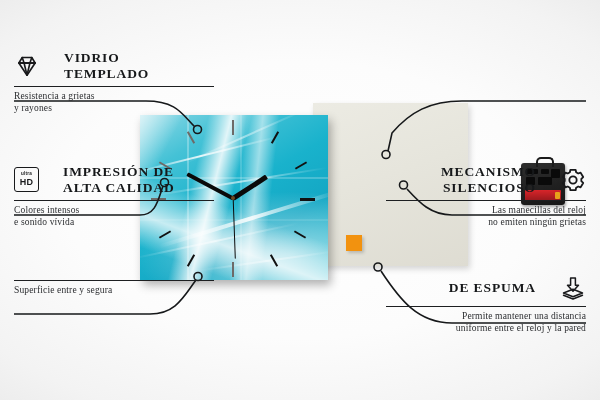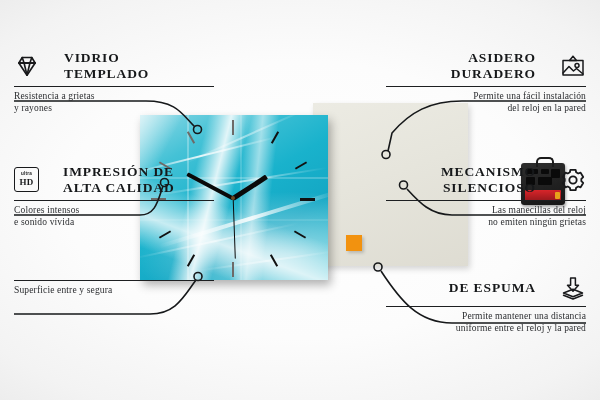--- a/index.html
+++ b/index.html
@@ -66,21 +66,21 @@
   .feat-sub{
     font-family:"Liberation Serif", serif;font-size:9.5px;color:#2b2d30;
     line-height:11.5px;letter-spacing:.15px;
   }
   .ico{width:26px;height:26px;flex:0 0 26px;display:block;}
   .hdbox{
     width:23px;height:23px;flex:0 0 23px;border:1.6px solid #18191b;border-radius:3px;
     display:flex;flex-direction:column;align-items:center;justify-content:center;line-height:1;
   }
   .hd-top{font-family:"Liberation Sans",sans-serif;font-size:4.6px;font-weight:700;letter-spacing:.2px;color:#18191b;}
-  .hd-bot{font-family:Liberation Serif, serif;font-size:9px;font-weight:700;letter-spacing:.2px;color:#18191b;margin-top:.5px;}
+  .hd-bot{font-family:Liberation Sans, sans-serif;font-size:9px;font-weight:700;letter-spacing:.2px;color:#18191b;margin-top:.5px;}
   svg.ico{stroke:#18191b;fill:none;stroke-width:1.5;stroke-linecap:round;stroke-linejoin:round;}
   
   #wires{position:absolute;left:0;top:0;width:600px;height:400px;pointer-events:none;}
   #wires path{fill:none;stroke:#16181a;stroke-width:1.6;}
   #wires circle{fill:none;stroke:#16181a;stroke-width:1.6;}
 </style>
 </head>
 <body>
 
 <div id="stage">
@@ -185,37 +185,20 @@
     <div class="feat-sub">Colores intensos</div>
     <div class="feat-sub">e sonido vívida</div>
   </div>
 
   <div class="feat left" style="top:275px;">
     <div class="rule"></div>
     <div class="feat-sub">Superficie entre y segura</div>
     <div class="feat-sub"></div>
   </div>
 
-  <div class="feat right" style="top:50px;">
-    <div class="feat-head">
-      <div>
-        <div class="feat-title">ASIDERO</div>
-        <div class="feat-title">DURADERO</div>
-      </div>
-      <svg class="ico" viewBox="0 0 26 24">
-        <path d="M13 2.2 L9.5 6.5 H16.5 Z"></path>
-        <rect x="3" y="6.5" width="20" height="14.5"></rect>
-        <circle cx="17" cy="11.5" r="2"></circle>
-        <path d="M3 19 L9 12.5 L13.5 17 L16.5 14.5 L23 20"></path>
-      </svg>
-    </div>
-    <div class="rule"></div>
-    <div class="feat-sub">Permite una fácil instalación</div>
-    <div class="feat-sub">del reloj en la pared</div>
-  </div>
 
   <div class="feat right" style="top:164px;">
     <div class="feat-head">
       <div>
         <div class="feat-title">MECANISMO</div>
         <div class="feat-title">SILENCIOSO</div>
       </div>
       <svg class="ico" viewBox="0 0 24 24" style="stroke-width:1.7;">
         <path d="M9.6 2.6 h4.8 l.5 2.3 1.9 1.1 2.2-.8 2.4 4.1 -1.7 1.6 v2.2 l1.7 1.6 -2.4 4.1 -2.2-.8 -1.9 1.1 -.5 2.3 h-4.8 l-.5-2.3 -1.9-1.1 -2.2.8 -2.4-4.1 1.7-1.6 v-2.2 l-1.7-1.6 2.4-4.1 2.2.8 1.9-1.1 Z"></path>
         <circle cx="12" cy="12" r="3.4"></circle>

